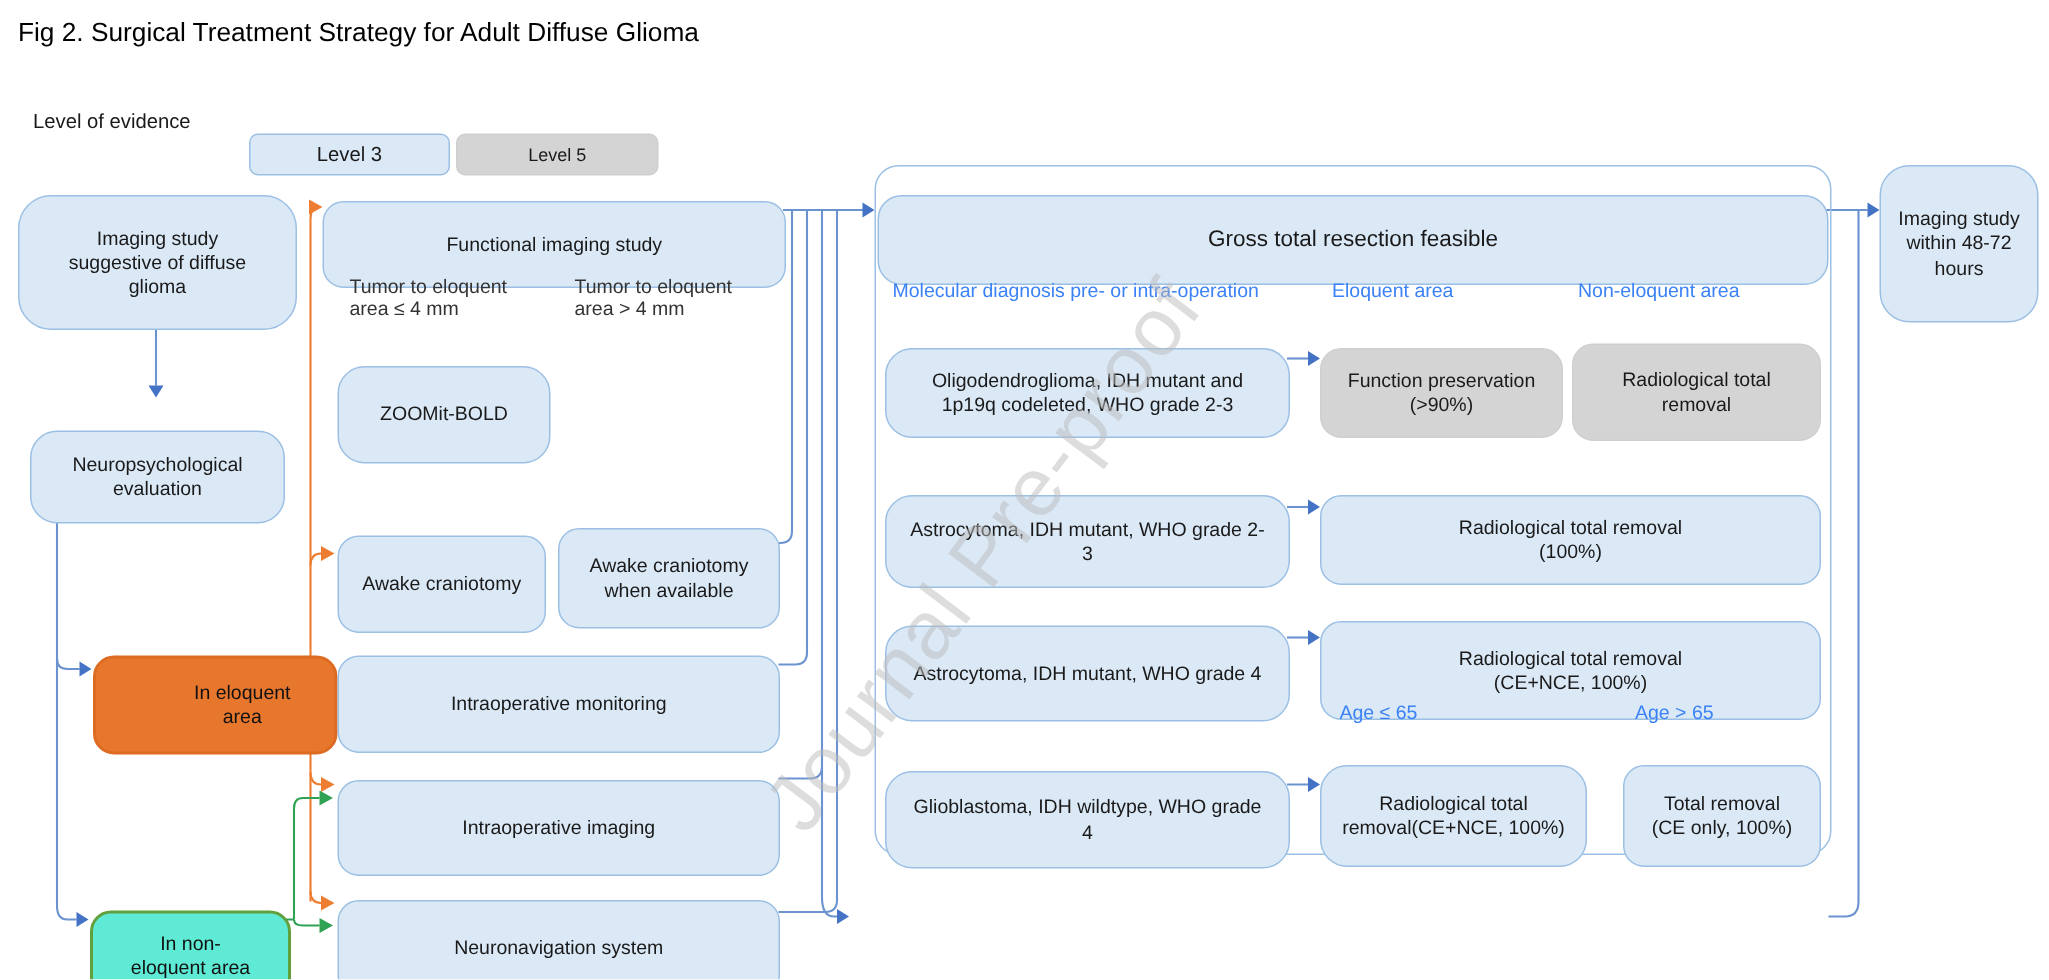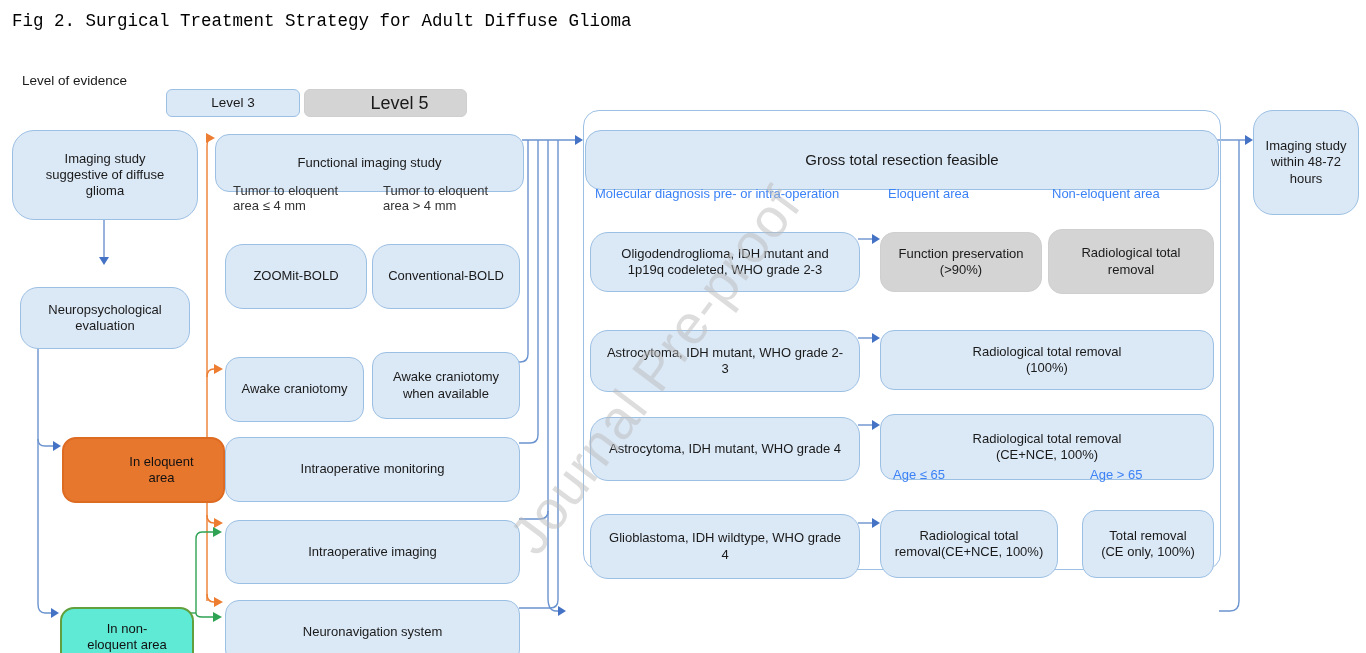--- a/index.html
+++ b/index.html
@@ -7,25 +7,25 @@
           font-family:"Liberation Sans",sans-serif;color:#1a1a1a;}
   #wires{position:absolute;left:0;top:0;z-index:1;}
   .box{position:absolute;z-index:2;display:flex;align-items:center;justify-content:center;
        text-align:center;white-space:pre-line;font-size:13px;line-height:1.25;border-radius:14px;margin-top:22px;}
   .blue{background:#dbe8f6;border:1px solid #9cc0e4;}
   .gray{background:#d4d4d4;border:1px solid #cfcfcf;}
   .orangebox{background:#e8772e;border:2px solid #dd6b22;color:#111;}
   .greenbox{background:#5eead4;border:2px solid #61a03c;color:#111;}
   .lbl{position:absolute;z-index:2;font-size:13px;color:#333;white-space:pre-line;}
   .und{text-underline-offset:3px;color:#3b82f6;}
-  #fig-title{position:absolute;left:12px;top:11px;font-family:Liberation Mono, monospace;
+  #fig-title{position:absolute;left:12px;top:11px;font-family:Liberation Sans, sans-serif;
              font-size:17.5px;color:#000;z-index:2;}
   #legend-label{position:absolute;left:22px;top:73px;font-size:13.5px;z-index:2;}
   #legend-l3{left:166px;top:67px;width:132px;height:26px;border-radius:6px;font-size:13.5px;}
-  #legend-l5{left:304px;top:67px;width:133px;height:26px;border-radius:6px;font-size:18px;padding-left:28px;}
+  #legend-l5{left:304px;top:67px;width:133px;height:26px;border-radius:6px;font-size:12px;}
   
   #imaging-study{left:12px;top:108px;width:184px;height:88px;border-radius:22px;}
   #neuropsych{left:20px;top:265px;width:168px;height:60px;border-radius:18px;}
   #eloquent{left:62px;top:415px;width:123px;height:62px;padding-left:36px;}
   #noneloquent{left:60px;top:585px;width:130px;height:56px;}
   
   #functional{left:215px;top:112px;width:307px;height:56px;}
   #tumor-le{left:233px;top:183px;width:150px;}
   #tumor-gt{left:383px;top:183px;width:140px;}
   #zoomit{left:225px;top:222px;width:140px;height:63px;border-radius:18px;}
@@ -144,21 +144,20 @@
 area</div>
   <div id="noneloquent" class="box greenbox">In non-
 eloquent area</div>
 
   <div id="functional" class="box blue">Functional imaging  study</div>
   <div id="tumor-le" class="lbl">Tumor to eloquent
 area ≤ 4 mm</div>
   <div id="tumor-gt" class="lbl">Tumor to eloquent
 area &gt; 4 mm</div>
   <div id="zoomit" class="box blue">ZOOMit-BOLD</div>
-  <div id="conventional" class="box blue">Conventional-BOLD</div>
   <div id="awake" class="box blue">Awake craniotomy</div>
   <div id="awake-avail" class="box blue">Awake craniotomy
 when available</div>
   <div id="monitoring" class="box blue">Intraoperative monitoring</div>
   <div id="intraop-img" class="box blue">Intraoperative imaging</div>
   <div id="neuronav" class="box blue">Neuronavigation system</div>
 
   <div id="gtr-container"></div>
   <div id="gtr-header" class="box blue">Gross total resection feasible</div>
   <div id="mol-label" class="lbl und">Molecular diagnosis pre- or intra-operation</div>

